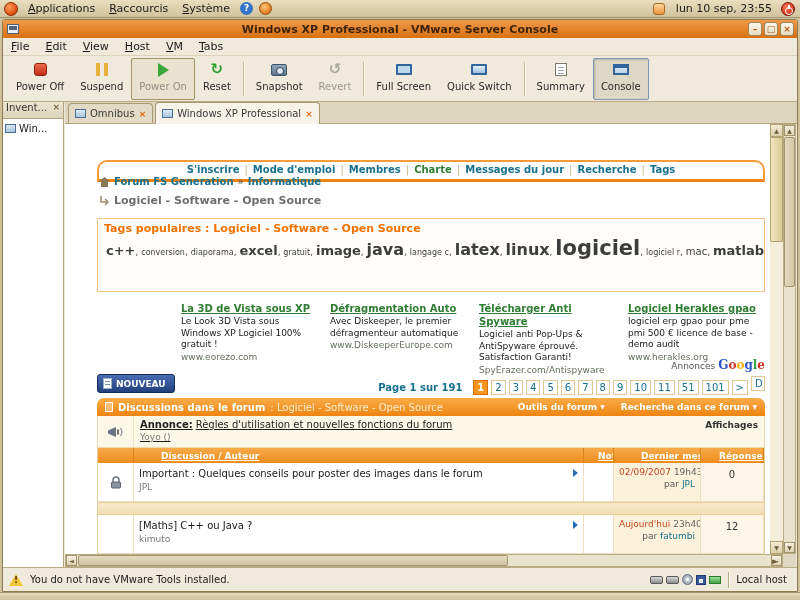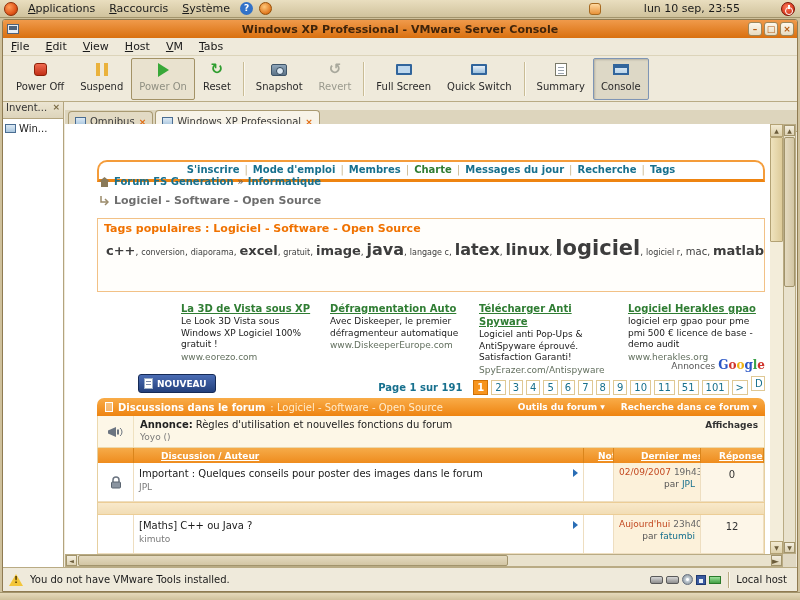--- a/index.html
+++ b/index.html
@@ -7,21 +7,21 @@
   body { font-family:"DejaVu Sans","Liberation Sans",sans-serif; background:#cfc19c; position:relative; color:#1a1a1a; }
 
   
   .gpanel { position:absolute; left:0; top:0; width:800px; height:18px; background:linear-gradient(#e9debf,#d0c29c); border-bottom:1px solid #a2946c; display:flex; align-items:center; font-size:11px; z-index:20; }
   .menu { display:inline-block; padding:1px 7px; }
   .menu::first-letter { text-decoration:underline; }
   .logo { width:14px; height:14px; border-radius:50%; margin:0 3px 0 4px; background:radial-gradient(circle at 35% 35%, #ff9d57, #e2571b 60%, #a33206); border:1px solid #8f2d06; }
   .picon { width:13px; height:13px; border-radius:50%; margin:0 3px; }
   .picon-help { background:#3272c8; color:#fff; font-size:9px; font-weight:bold; text-align:center; line-height:13px; }
   .picon-app { background:radial-gradient(circle at 40% 35%, #ffc879, #e07820 70%, #b85a0a); border:1px solid #965008; }
-  .gpanel-right { margin-left:auto; display:flex; align-items:center;gap:32px; }
+  .gpanel-right { margin-left:auto; display:flex; align-items:center; }
   .picon-notify { width:12px; height:12px; border-radius:3px; background:linear-gradient(#ffd9a0,#e8923a); border:1px solid #a86a20; margin-right:5px; }
   .clock { padding:0 6px; white-space:nowrap; }
   .power { width:14px; height:14px; border-radius:50%; background:radial-gradient(circle at 40% 35%, #ff7a5a, #d83a20 65%, #9c1808); border:1px solid #7a1204; margin:0 5px 0 3px; position:relative; }
   .power::after { content:""; position:absolute; left:3px; top:4px; width:6px; height:6px; border:1px solid #fff; border-radius:50%; }
   .power::before { content:""; position:absolute; left:6px; top:2px; width:2px; height:4px; background:#fff; z-index:2; }
   .gpanel-bottom { position:absolute; left:0; top:592px; width:800px; height:8px; background:linear-gradient(#e6dabb,#cfc19c); border-top:1px solid #a2946c; z-index:20; }
 
   
   .vmw { position:absolute; left:2px; top:19px; width:796px; height:573px; background:#efeadb; border:1px solid #8f7b52; border-radius:3px 3px 0 0; z-index:10; }
   .titlebar { position:absolute; left:0; top:0; right:0; height:18px; background:linear-gradient(#f09a4b,#d9700f); border-radius:2px 2px 0 0; display:flex; align-items:center; }
@@ -58,21 +58,21 @@
   .ic-console { width:16px; height:11px; border:2px solid #31659c; background:linear-gradient(#dce9f4,#bcd6ea); position:relative; }
   .ic-console::after { content:""; position:absolute; left:0; right:0; top:0; height:2px; background:#31659c; }
 
   .mainarea { position:absolute; left:0; top:82px; right:0; bottom:24px; }
   .inv { position:absolute; left:0; top:0; width:61px; bottom:0; background:#fff; border-right:1px solid #b3a47e; }
   .inv-header { height:17px; background:linear-gradient(#ece5d2,#ddd4bb); border-bottom:1px solid #b3a47e; display:flex; align-items:flex-start; font-size:10px; padding:0 3px; color:#333; white-space:nowrap; overflow:hidden; }
   .inv-close { margin-left:auto; color:#7a6a45; font-size:9px; font-weight:bold; }
   .inv-item { display:flex; align-items:center; gap:3px; padding:4px 2px; font-size:10px; white-space:nowrap; overflow:hidden; }
   .tabic { width:11px; height:9px; border:1px solid #4a6d92; background:linear-gradient(#dce9f4,#a9c6de); flex:none; }
 
-  .tabstrip { position:absolute; left:62px; top:8px; right:0; height:22px; background:#ddd5bd; border-bottom:1px solid #b3a47e; display:flex; align-items:flex-end; padding-left:3px; }
+  .tabstrip { position:absolute; left:62px; top:0; right:0; height:22px; background:#ddd5bd; border-bottom:1px solid #b3a47e; display:flex; align-items:flex-end; padding-left:3px; }
   .tab { display:flex; align-items:center; gap:4px; height:20px; padding:0 6px; font-size:10px; background:#e2dac4; border:1px solid #a99a72; border-bottom:none; border-radius:4px 4px 0 0; margin-right:2px; color:#3a3a3a; white-space:nowrap; }
   .tab.active { background:#f7f3e8; height:22px; margin-bottom:-1px; }
   .tab-x { color:#e06a10; font-weight:bold; font-size:9px; }
 
   .viewport { position:absolute; left:62px; top:22px; width:718px; height:430px; background:#fff; overflow:hidden; }
   .vscroll { position:absolute; left:780px; top:22px; width:13px; height:430px; background:#e9e2cd; border:1px solid #b9ab84; }
   .hscroll { position:absolute; left:62px; top:452px; width:718px; height:13px; background:#e9e2cd; border:1px solid #b9ab84; }
   .corner { position:absolute; left:780px; top:452px; width:13px; height:13px; background:#e0d8c2; }
   .sbtn { position:absolute; width:11px; height:11px; background:linear-gradient(#f4efe0,#ddd2b4); border:1px solid #a2946c; color:#6b5c3a; font-size:6px; line-height:10px; text-align:center; }
   .sb-up { left:0; top:0; } .sb-down { left:0; bottom:0; }
@@ -117,40 +117,40 @@
   .s1{font-size:8px;} .s2{font-size:10px;} .s3{font-size:13px;font-weight:bold;} .s4{font-size:16px;font-weight:bold;} .s5{font-size:21px;font-weight:bold;}
 
   .adsrow { position:absolute; left:116px; top:178px; width:586px; display:flex; gap:10px; }
   .ad { width:139px; font-size:9px; line-height:1.3; color:#1a1a1a; }
   .ad-t { color:#2f7d33; font-weight:bold; text-decoration:underline; font-size:10px; margin-bottom:1px; }
   .ad-u { color:#63705f; margin-top:1px; }
   .adscaption { position:absolute; left:32px; top:234px; width:668px; text-align:right; font-size:9px; color:#555; }
   .google { font-family:"DejaVu Serif","Liberation Serif",serif; font-size:12px; font-weight:bold; }
   .gl-b{color:#2a56c6;} .gl-r{color:#d0342c;} .gl-y{color:#eeb211;} .gl-g{color:#3aa34a;}
 
-  .newbtn { position:absolute; left:32px; top:250px; height:19px; display:inline-flex; align-items:center; gap:4px; padding:0 8px 0 5px; background:linear-gradient(#4a6cb4,#23407c); border:1px solid #152a56; border-radius:3px; color:#fff; font-size:9px; font-weight:bold;margin-left:41px; }
+  .newbtn { position:absolute; left:32px; top:250px; height:19px; display:inline-flex; align-items:center; gap:4px; padding:0 8px 0 5px; background:linear-gradient(#4a6cb4,#23407c); border:1px solid #152a56; border-radius:3px; color:#fff; font-size:9px; font-weight:bold; }
   .nb-ic { width:9px; height:11px; background:#fff; border:1px solid #9db0c8; position:relative; }
   .nb-ic::after { content:""; position:absolute; left:1px; right:1px; top:2px; height:6px; background:repeating-linear-gradient(to bottom,#7a8aa8 0 1px,transparent 1px 3px); }
 
   .pagination { position:absolute; left:232px; top:252px; width:468px; text-align:right; white-space:nowrap; font-size:10px; color:#17708e; overflow:hidden; }
   .pg-info { font-weight:bold; margin-right:8px; }
   .pbox { display:inline-block; min-width:9px; padding:1px 3px; margin-left:3px; background:#fff; border:1px solid #dfc894; color:#17708e; text-align:center; font-size:10px; }
   .pbox.current { background:#f7941d; border-color:#cf7106; color:#fff; font-weight:bold; }
   .pbox.cut { width:14px; overflow:hidden; padding:1px 0 1px 3px; text-align:left; }
 
   .sectionbar { position:absolute; left:32px; top:274px; width:668px; height:18px; background:linear-gradient(#f9ac48,#ee8411); border-radius:7px 7px 0 0; display:flex; align-items:center; padding:0 8px; color:#fff; font-size:10px; gap:5px; white-space:nowrap; }
   .sb-ic { width:8px; height:10px; border:1px solid #fff; background:rgba(255,255,255,.35); flex:none; }
   .sb-title { font-weight:bold; }
   .sb-sub { color:#ffeccd; }
   .sb-right { margin-left:auto; display:flex; gap:16px; font-size:9px; font-weight:bold; align-items:center; }
   .ddarrow { font-size:6px; margin-left:3px; vertical-align:1px; }
 
   .announce { position:absolute; left:32px; top:292px; width:668px; height:32px; background:#fdf7e7; border:1px solid #ecd9ae; border-top:none; display:grid; grid-template-columns:36px 1fr 72px; }
   .an-ic { display:flex; align-items:center; justify-content:center; border-right:1px solid #f0e2c0; }
-  .an-main { padding:3px 6px; overflow:hidden; white-space:nowrap; }
+  .an-main { padding:3px 6px; overflow:hidden; white-space:nowrap;text-decoration:underline; }
   .an-line1 { font-size:10px; color:#222; }
   .an-label { font-weight:bold; }
   .an-title { margin-left:3px; }
   .an-author { font-size:9px; color:#7a7a7a; margin-top:2px; }
   .an-views { font-size:9px; font-weight:bold; color:#333; padding:4px 6px; text-align:right; }
 
   .forumtable { position:absolute; left:32px; top:324px; width:668px; height:106px; border-left:1px solid #e6cf9f; border-right:1px solid #e6cf9f; }
   .fthead { display:grid; grid-template-columns:36px 450px 30px 87px 63px; height:15px; }
   .hc { background:linear-gradient(#f6ab49,#ee8c1e); border-right:1px solid #da851b; color:#fff; font-size:9px; font-weight:bold; display:flex; align-items:center; padding:0 4px; white-space:nowrap; overflow:hidden; }
   .hc .ul { text-decoration:underline;margin-left:23px; }

